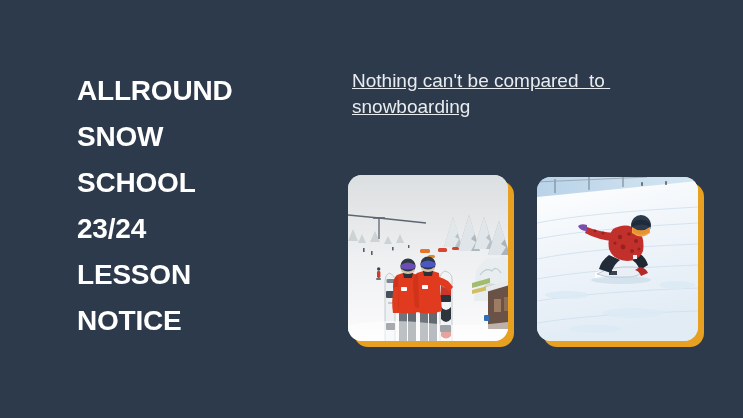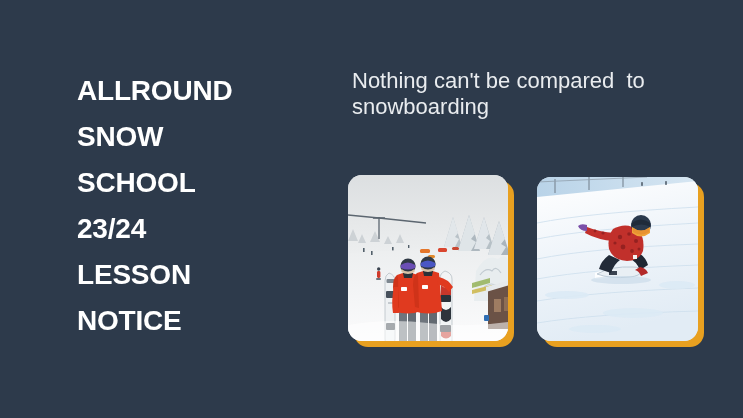--- a/index.html
+++ b/index.html
@@ -35,23 +35,24 @@
 
   
   #subtitle {
     position: absolute;
     left: 352px;
     top: 68px;
     width: 370px;
     color: #e9ecef;
     font-family: "Liberation Sans", sans-serif;
     font-weight: 300;
-    font-size: 22px;
+    font-size: 19px;
     line-height: 26px;
     white-space: pre-wrap;
+    text-decoration: underline;
   }
 
   
   .card {
     position: absolute;
   }
   .card .accent {
     position: absolute;
     left: 6px;
     top: 6px;

